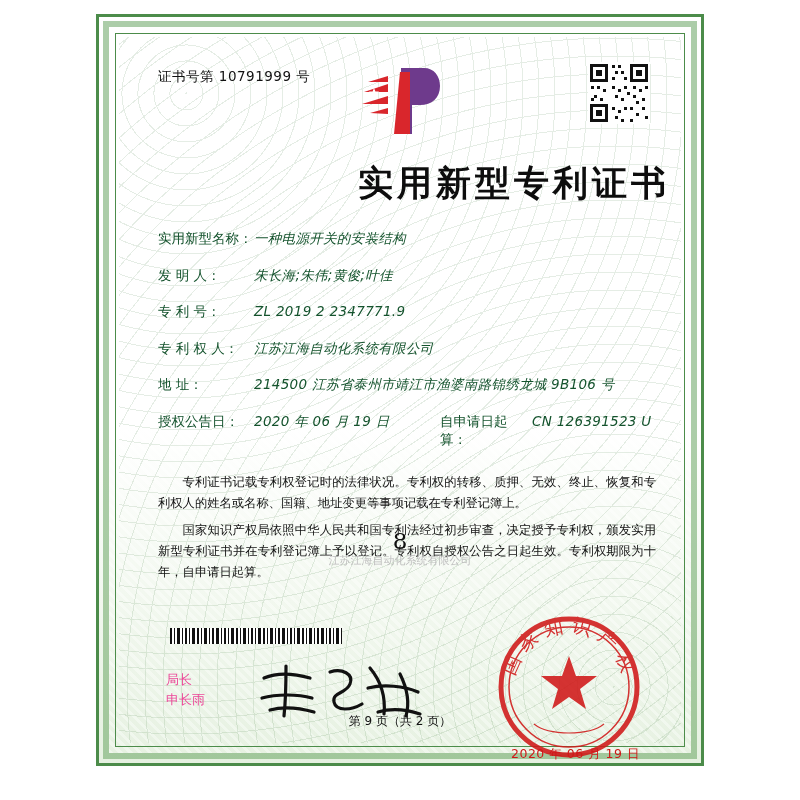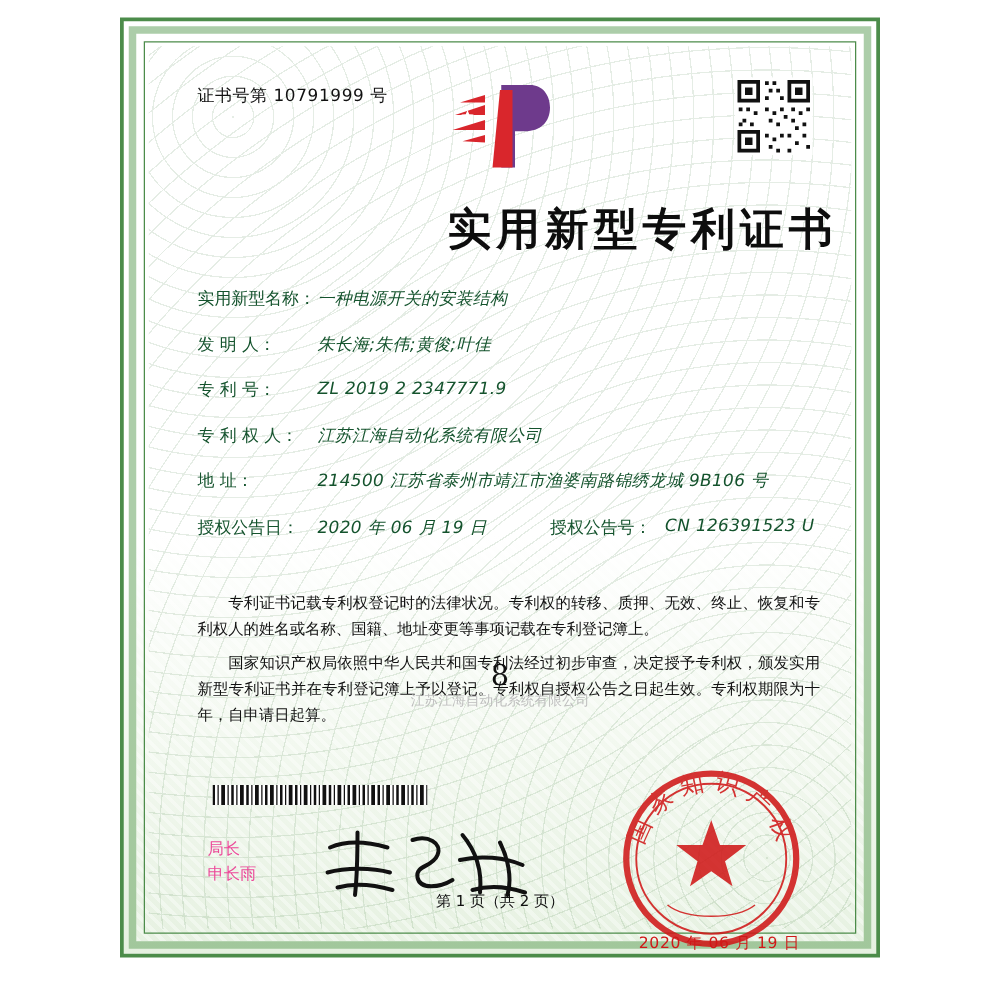--- a/index.html
+++ b/index.html
@@ -318,21 +318,21 @@
         <div class="field-label">专 利 权 人：</div>
         <div class="field-value">江苏江海自动化系统有限公司</div>
       </div>
       <div class="field-row">
         <div class="field-label">地 址：</div>
         <div class="field-value">214500 江苏省泰州市靖江市渔婆南路锦绣龙城 9B106 号</div>
       </div>
       <div class="field-row dual">
         <div class="field-label">授权公告日：</div>
         <div class="field-value">2020 年 06 月 19 日</div>
-        <div class="field-label2">授权公告号：</div>
+        <div class="field-label2">自申请日起算：</div>
         <div class="field-value">CN 126391523 U</div>
       </div>
     </div>
 
     <div class="paragraphs">
       <p>专利证书记载专利权登记时的法律状况。专利权的转移、质押、无效、终止、恢复和专利权人的姓名或名称、国籍、地址变更等事项记载在专利登记簿上。</p>
       <p>国家知识产权局依照中华人民共和国专利法经过初步审查，决定授予专利权，颁发实用新型专利证书并在专利登记簿上予以登记。专利权自授权公告之日起生效。专利权期限为十年，自申请日起算。</p>
     </div>
 
     <div class="barcode">
@@ -419,18 +419,18 @@
           <text font-family="'DejaVu Serif','Liberation Serif',serif" font-size="19" fill="#d01818" letter-spacing="7">
             <textPath href="#sealArcTop" startOffset="6%">国家知识产权局</textPath>
           </text>
           <path d="M40 112 C55 124, 95 124, 110 112" fill="none" stroke="#d01818" stroke-width="1.2"></path>
         </g>
       </svg>
     </div>
 
     <div class="seal-date">2020 年 06 月 19 日</div>
 
-    <div class="page-foot">第 1 页（共 2 页）</div>
+    <div class="page-foot">第 9 页（共 2 页）</div>
   </div>
 
   <div class="page-num-big">8</div>
   <div class="page-ghost">江苏江海自动化系统有限公司</div>
 </div>
 
 </body></html>

